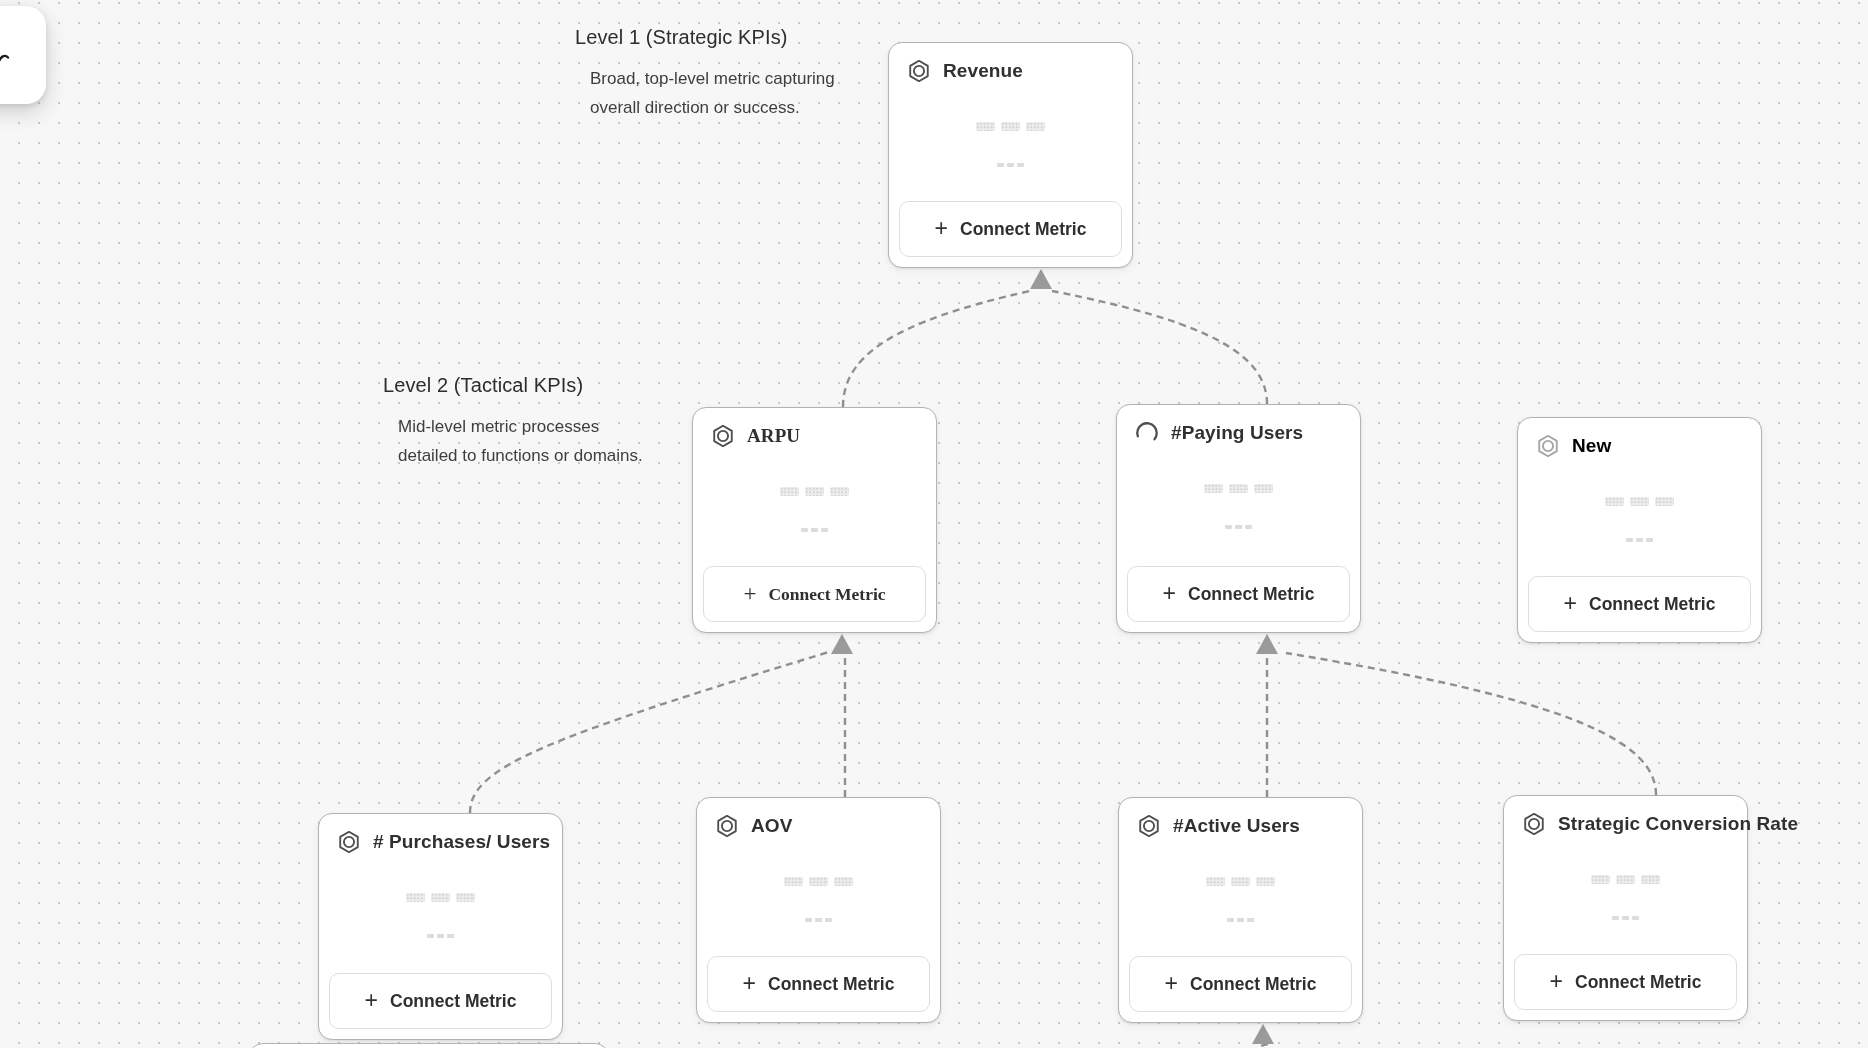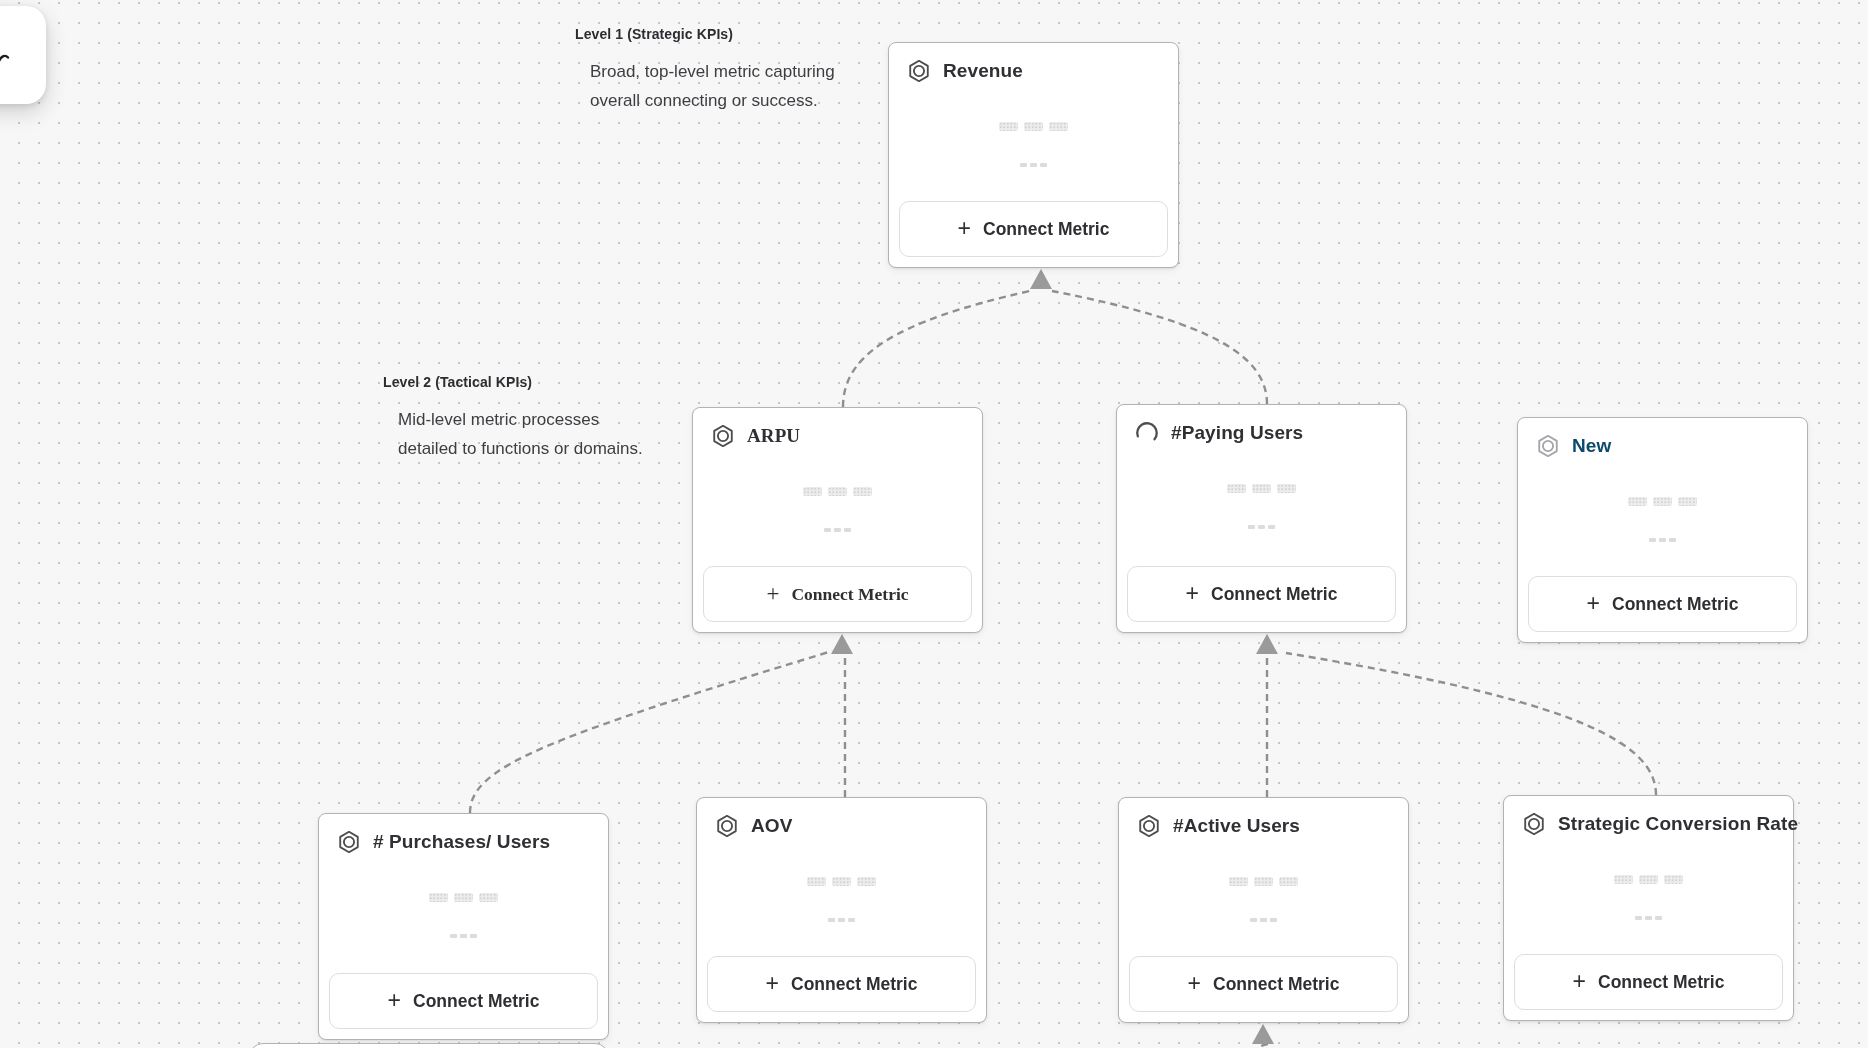--- a/index.html
+++ b/index.html
@@ -11,50 +11,50 @@
   
   .canvas{
     position:absolute;inset:0;
     background-image:radial-gradient(#c6c6c6 1.05px, transparent 1.15px);
     background-size:20px 20px;
     background-position:9px 13px;
   }
   
   .level-label{position:absolute;color:#2f3136;}
   .level-label h2{
-    margin:0 0 10px 0;font-size:14px;font-weight:700;color:#2b2d31;letter-spacing:.1px;
+    margin:0 0 10px 0;font-size:20px;font-weight:400;color:#2b2d31;letter-spacing:.1px;
   }
   .level-label p{margin:15px;font-size:17px;line-height:29px;color:#3c3e42;font-weight:400;}
   .level-1{left:575px;top:26px;}
   .level-2{left:383px;top:374px;}
   .level-3{left:33px;top:777px;}
   
   .card{
-    position:absolute;width:291px;height:226px;box-sizing:border-box;
-    background:#ffffff;border:1px solid #b3b3b3;border-radius:8px;
+    position:absolute;width:245px;height:226px;box-sizing:border-box;
+    background:#ffffff;border:1px solid #b3b3b3;border-radius:14px;
     box-shadow:0 1px 2px rgba(0,0,0,.08),0 3px 8px rgba(0,0,0,.05);
   }
   .card-revenue{left:888px;top:42px;}
   .card-arpu{left:692px;top:407px;font-family:Liberation Serif, serif;}
   .card-paying{left:1116px;top:404px;height:229px;}
   .card-new{left:1517px;top:417px;}
   .card-purchases{left:318px;top:813px;height:227px;}
   .card-aov{left:696px;top:797px;}
   .card-active{left:1118px;top:797px;}
   .card-pcr{left:1503px;top:795px;}
   .card-partial{left:249px;top:1043px;width:360px;height:40px;border-radius:14px;}
 
   .card-header{
     position:absolute;left:17px;top:15px;right:14px;
     display:flex;align-items:center;gap:11px;
   }
   .card-title{
     font-size:19px;font-weight:700;color:#2f3033;white-space:nowrap;letter-spacing:.1px;
   }
-  .card.muted .card-title{color:#0c4a6e;}
+  .card.muted .card-title{color:#000000;}
   .card .icon{width:26px;height:26px;flex:0 0 26px;display:inline-block;}
   .card .icon svg{display:block;}
   
   .skeleton{position:absolute;left:0;right:0;top:0;height:100%;pointer-events:none;}
   .sk-row1{position:absolute;top:79px;left:0;width:100%;display:flex;justify-content:center;gap:6px;}
   .sk-row1 i{
     display:block;width:19px;height:9px;border-radius:2px;
     background-image:radial-gradient(#d2d2d2 .9px, #ececec 1px);background-size:3.5px 3.5px;
   }
   .sk-row2{position:absolute;top:120px;left:0;width:100%;display:flex;justify-content:center;gap:3px;}
@@ -95,21 +95,21 @@
     <polygon points="1041,269 1030,289 1052,289"></polygon>
     <polygon points="842,634 831,654 853,654"></polygon>
     <polygon points="1267,634 1256,654 1278,654"></polygon>
     <polygon points="1263,1024 1252,1044 1274,1044"></polygon>
   </svg>
 
   <div class="level-label level-1">
     <h2>Level 1 (Strategic KPIs)</h2>
     <p>
       <span>Broad, top-level metric capturing</span><br>
-      <span>overall connecting or success.</span>
+      <span>overall direction or success.</span>
     </p>
   </div>
   <div class="level-label level-2">
     <h2>Level 2 (Tactical KPIs)</h2>
     <p>
       <span>Mid-level metric processes</span><br>
       <span>detailed to functions or domains.</span>
     </p>
   </div>
 

